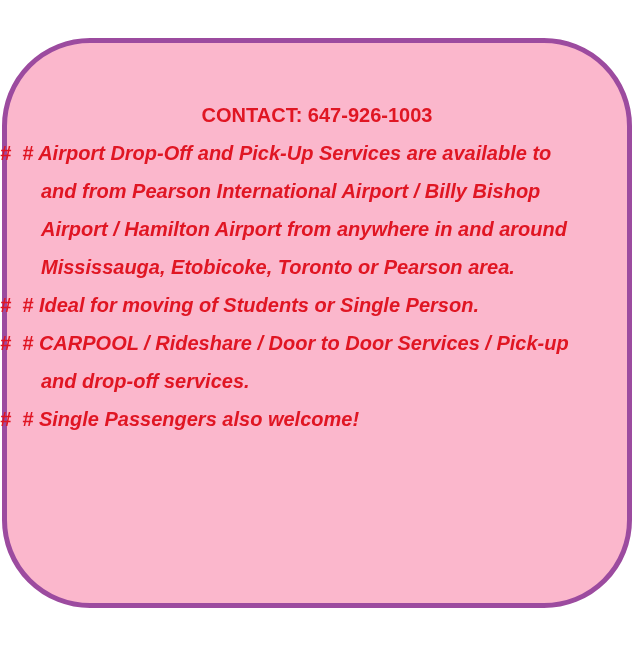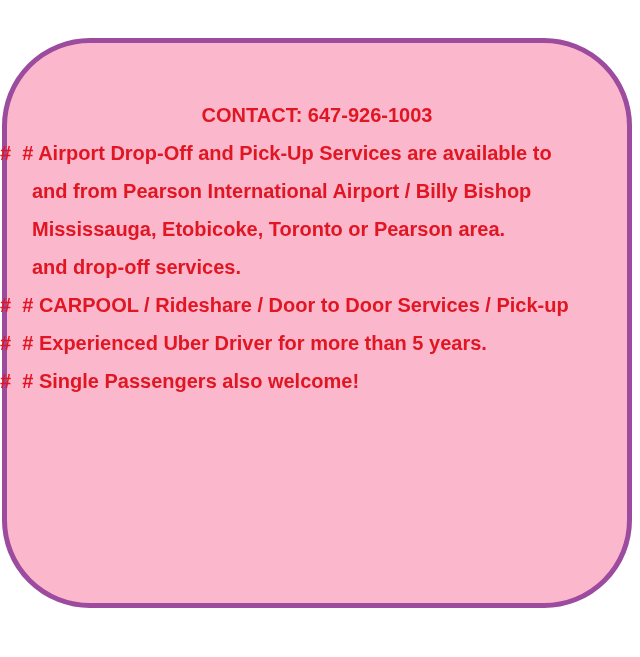--- a/index.html
+++ b/index.html
@@ -37,42 +37,44 @@
     height: 38px;
     line-height: 38px;
     text-align: center;
     white-space: pre;
   }
   .line {
     height: 38px;
     line-height: 38px;
     white-space: pre;
     margin-left: -7px;   
+    font-style: italic;
   }
   .line.cont {
-    padding-left: 32px;  
+    padding-left: 41px;  
   }
 </style>
 </head>
 <body>
 
 <div class="stage">
   <div class="card">
     <div class="content">
 
       <div class="title">CONTACT: 647-926-1003</div>
 
       <div class="line">#  # Airport Drop-Off and Pick-Up Services are available to</div>
       <div class="line cont">and from Pearson International Airport / Billy Bishop</div>
+      <div class="line cont">Airport / Hamilton Airport from anywhere in and around</div>
       <div class="line cont">Mississauga, Etobicoke, Toronto or Pearson area.</div>
 
 
+      <div class="line">#  # Ideal for moving of Students or Single Person.</div>
 
+      <div class="line">#  # CARPOOL / Rideshare / Door to Door Services / Pick-up</div>
       <div class="line cont">and drop-off services.</div>
-      <div class="line">#  # CARPOOL / Rideshare / Door to Door Services / Pick-up</div>
 
-      <div class="line">#  # Experienced Uber Driver for more than 5 years.</div>
 
       <div class="line">#  # Single Passengers also welcome!</div>
 
     </div>
   </div>
 </div>
 
 </body></html>

